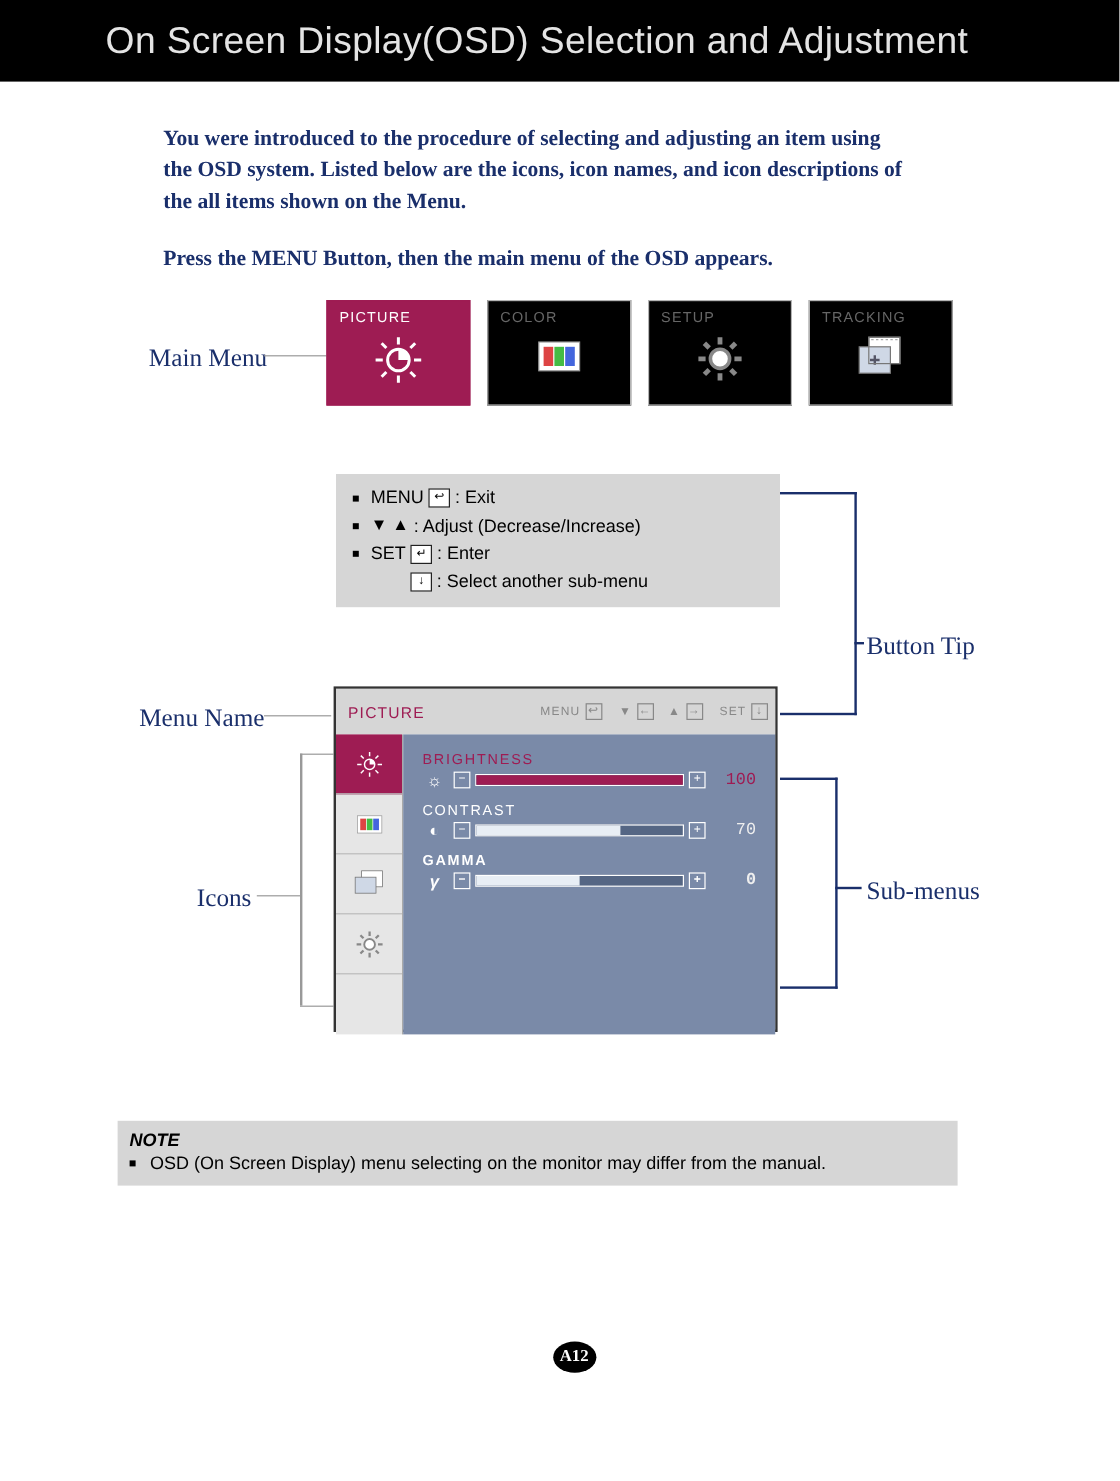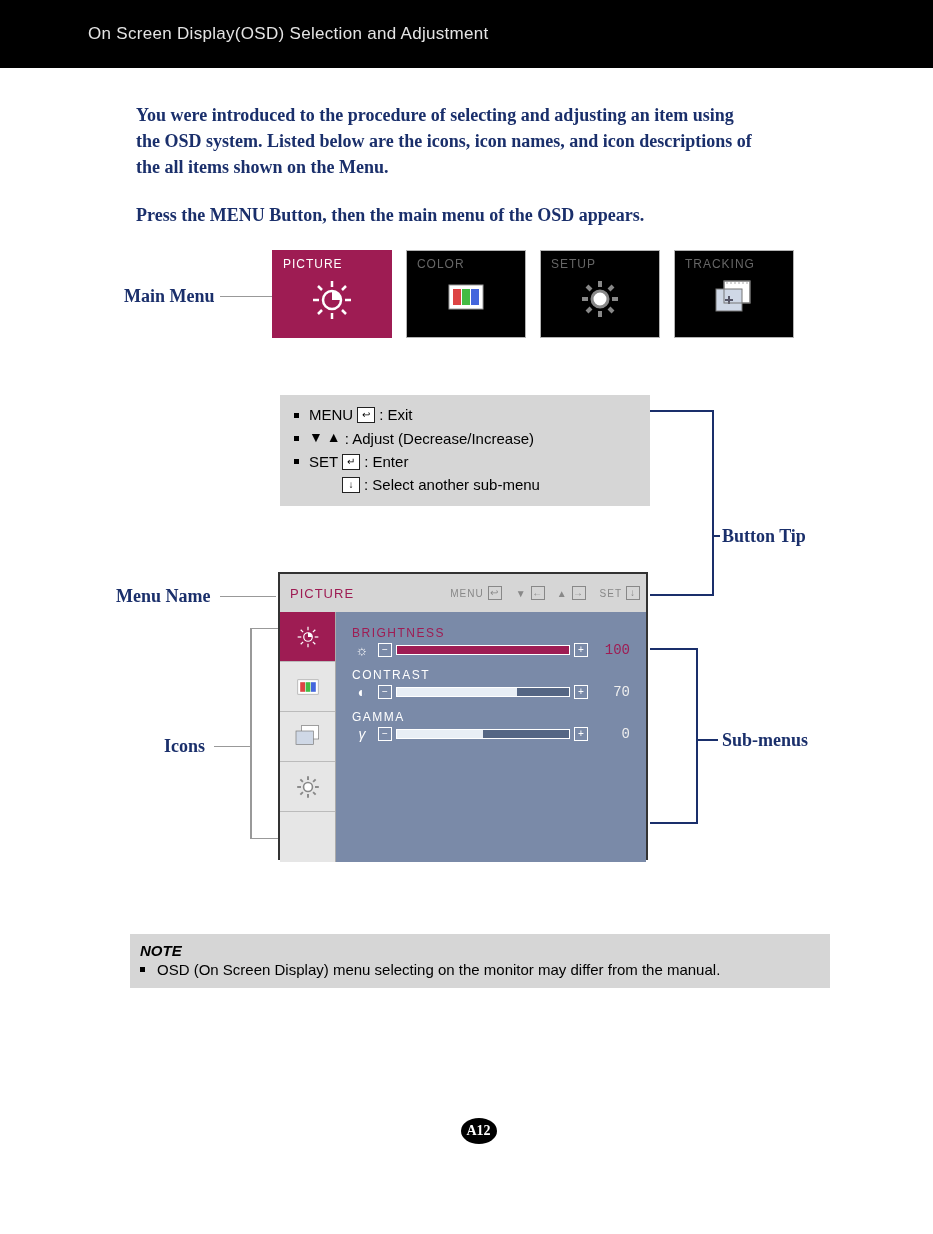--- a/index.html
+++ b/index.html
@@ -21,21 +21,21 @@
     color: #000;
   }
   .header-bar {
     background: #000;
     color: #e4e4e4;
     width: 933px;
     height: 68px;
     display: flex;
     align-items: center;
     padding-left: 88px;
-    font-size: 17px;
+    font-size: 31px;
     font-family: Arial, Helvetica, sans-serif;
     letter-spacing: 0.3px;
   }
   .page {
     padding: 34px 36px 0 60px;
     position: relative;
   }
   .intro {
     margin-left: 76px;
     width: 620px;
@@ -48,22 +48,22 @@
   .diagram-area {
     position: relative;
     margin-top: 10px;
     height: 660px;
   }
 
   
   .callout {
     position: absolute;
     color: var(--navy);
-    font-weight: bold;
-    font-size: 18px;
+    font-weight: normal;
+    font-size: 21px;
     white-space: nowrap;
   }
   .callout-line {
     position: absolute;
     background: #999;
     height: 1px;
   }
   .callout-line-blue{
     position:absolute;
     background: var(--blue-line);
@@ -246,21 +246,21 @@
     width: 36px;
     text-align: right;
     font-family: 'Courier New', monospace;
     font-size: 14px;
     color: var(--accent-maroon);
   }
   .val.plain { color: #eee; }
 
   .note {
     margin-top: 24px;
-    margin-left: 70px;
+    margin-left: 38px;
     width: 700px;
     background: #d6d6d6;
     padding: 8px 10px 10px 10px;
     font-family: Arial, Helvetica, sans-serif;
     font-size: 15px;
     color: #000;
   }
   .note-title {
     font-family: Arial, Helvetica, sans-serif;
     font-weight: bold;
@@ -498,21 +498,21 @@
               <div class="slider">
                 <span class="mini-sq">−</span>
                 <div class="bar">
                     <div class="bar-fill" style="width:70%;"></div>
                   </div>
                 <span class="mini-sq">+</span>
               </div>
               <span class="val plain">70</span>
             </div>
           </div>
-          <div style="margin-top:8px;">
+          <div style="margin-top:8px;font-weight:bold;">
             <div class="sm-label">GAMMA</div>
             <div class="slider-row">
               <span class="ic" style="font-style:italic;">γ</span>
               <div class="slider">
                 <span class="mini-sq">−</span>
                 <div class="bar">
                     <div class="bar-fill" style="width:50%;"></div>
                   </div>
                 <span class="mini-sq">+</span>
               </div>

